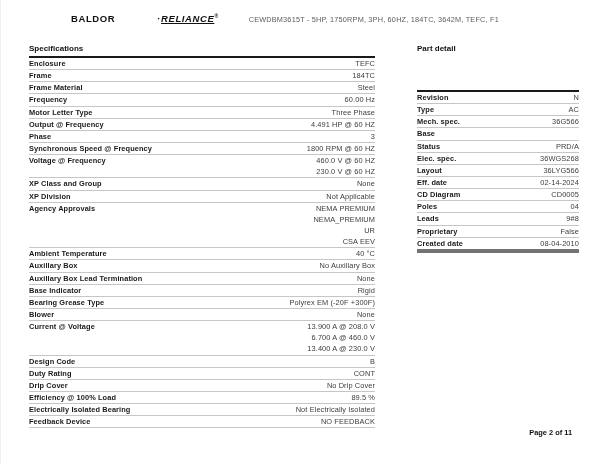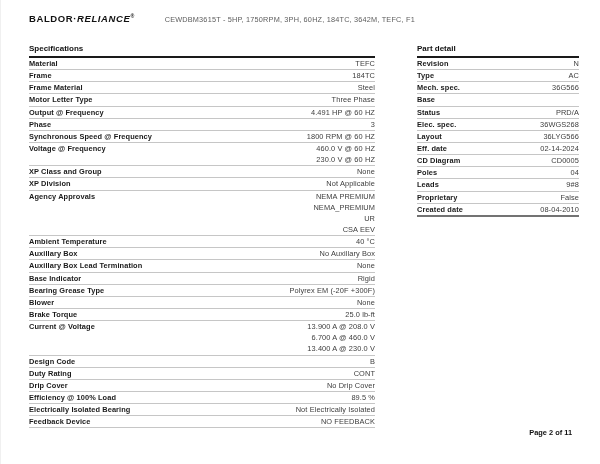--- a/index.html
+++ b/index.html
@@ -21,22 +21,22 @@
   
   .doc-header {
     position: absolute; left: 28px; top: 13px; right: 20px;
     display: flex; align-items: baseline;
     white-space: nowrap;
   }
   .brand-logo {
     font-weight: bold; font-size: 9.5px; letter-spacing: 0.6px;
     color: #111;
   }
-  .brand-baldor { font-weight: bold; }
-  .brand-reliance { font-weight: bold; font-style: italic; }
+  .brand-baldor { font-weight: bold; margin-left: 42px; }
+  .brand-reliance { font-weight: bold; font-style: italic; text-decoration: underline; }
   .brand-trademark { font-size: 5px; vertical-align: super; font-style: italic; }
   .doc-title {
     margin-left: 17px;
     font-weight: bold; font-size: 7.5px; letter-spacing: 0.25px;
     color: #111;
   }
   .product-code {
     margin-left: 30px;
     font-size: 7.3px; letter-spacing: 0.2px;
     color: #5d5d5d;
@@ -44,21 +44,21 @@
 
   
   .spec-table { position: absolute; top: 44px; }
   .spec-table.left  { left: 28px;  width: 346px; }
   .spec-table.right { left: 416px; width: 162px; }
   .table-title {
     font-weight: bold; font-size: 8px; color: #111;
     height: 12px; line-height: 10px;
   }
   .rows { border-top: 2px solid #1a1a1a; }
-  .rows.closed { border-bottom: 2px solid #737373; }
+  .rows.closed { border-bottom: 4px solid #737373; margin-top: 34px; }
   .row { border-bottom: 1px solid #c6c6c6; }
   .rows.closed .row:last-child { border-bottom: none; }
   .row-line {
     display: flex; justify-content: space-between; align-items: center;
     height: 11.15px;
   }
   .row-label {
     font-weight: bold; font-size: 7.4px; color: #1a1a1a;
     letter-spacing: 0.1px; white-space: nowrap;
   }
@@ -81,38 +81,44 @@
   <div class="doc-header">
     <span class="brand-logo"><span class="brand-baldor">BALDOR</span><span class="brand-baldor">·</span><span class="brand-reliance">RELIANCE</span><span class="brand-trademark">®</span></span>
     <span class="product-code">CEWDBM3615T - 5HP, 1750RPM, 3PH, 60HZ, 184TC, 3642M, TEFC, F1</span>
   </div>
 
   <div class="spec-table left">
     <div class="table-title">Specifications</div>
     <div class="rows">
         <div class="row">
           <div class="row-line">
-            <span class="row-label">Material</span>
+            <span class="row-label">Enclosure</span>
             <span class="row-value">TEFC</span>
           </div>
         </div>
         <div class="row">
           <div class="row-line">
             <span class="row-label">Frame</span>
             <span class="row-value">184TC</span>
           </div>
         </div>
         <div class="row">
           <div class="row-line">
             <span class="row-label">Frame Material</span>
             <span class="row-value">Steel</span>
           </div>
         </div>
         <div class="row">
           <div class="row-line">
+            <span class="row-label">Frequency</span>
+            <span class="row-value">60.00 Hz</span>
+          </div>
+        </div>
+        <div class="row">
+          <div class="row-line">
             <span class="row-label">Motor Letter Type</span>
             <span class="row-value">Three Phase</span>
           </div>
         </div>
         <div class="row">
           <div class="row-line">
             <span class="row-label">Output @ Frequency</span>
             <span class="row-value">4.491 HP @ 60 HZ</span>
           </div>
         </div>
@@ -195,26 +201,20 @@
         <div class="row">
           <div class="row-line">
             <span class="row-label">Bearing Grease Type</span>
             <span class="row-value">Polyrex EM (-20F +300F)</span>
           </div>
         </div>
         <div class="row">
           <div class="row-line">
             <span class="row-label">Blower</span>
             <span class="row-value">None</span>
-          </div>
-        </div>
-        <div class="row">
-          <div class="row-line">
-            <span class="row-label">Brake Torque</span>
-            <span class="row-value">25.0 lb-ft</span>
           </div>
         </div>
         <div class="row">
           <div class="row-line">
             <span class="row-label">Current @ Voltage</span>
             <span class="row-value">13.900 A @ 208.0 V</span>
           </div>
           <div class="row-line">
             <span class="row-label"></span>
             <span class="row-value">6.700 A @ 460.0 V</span>

